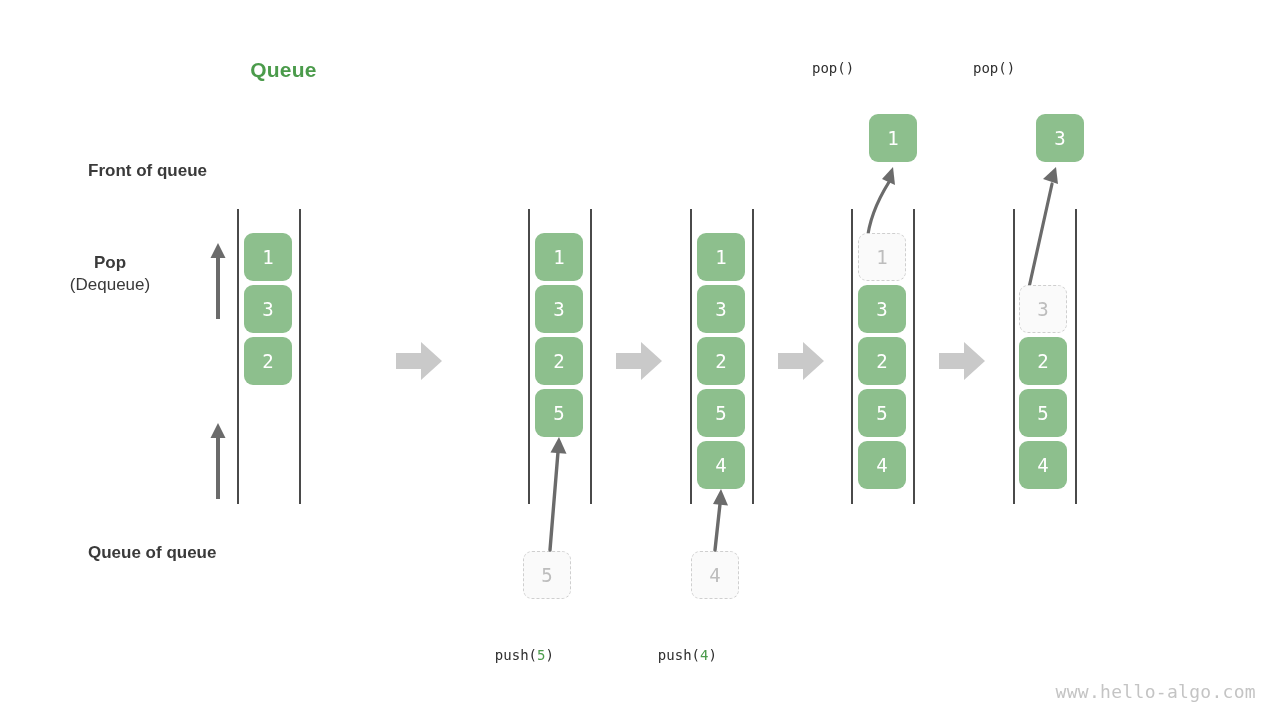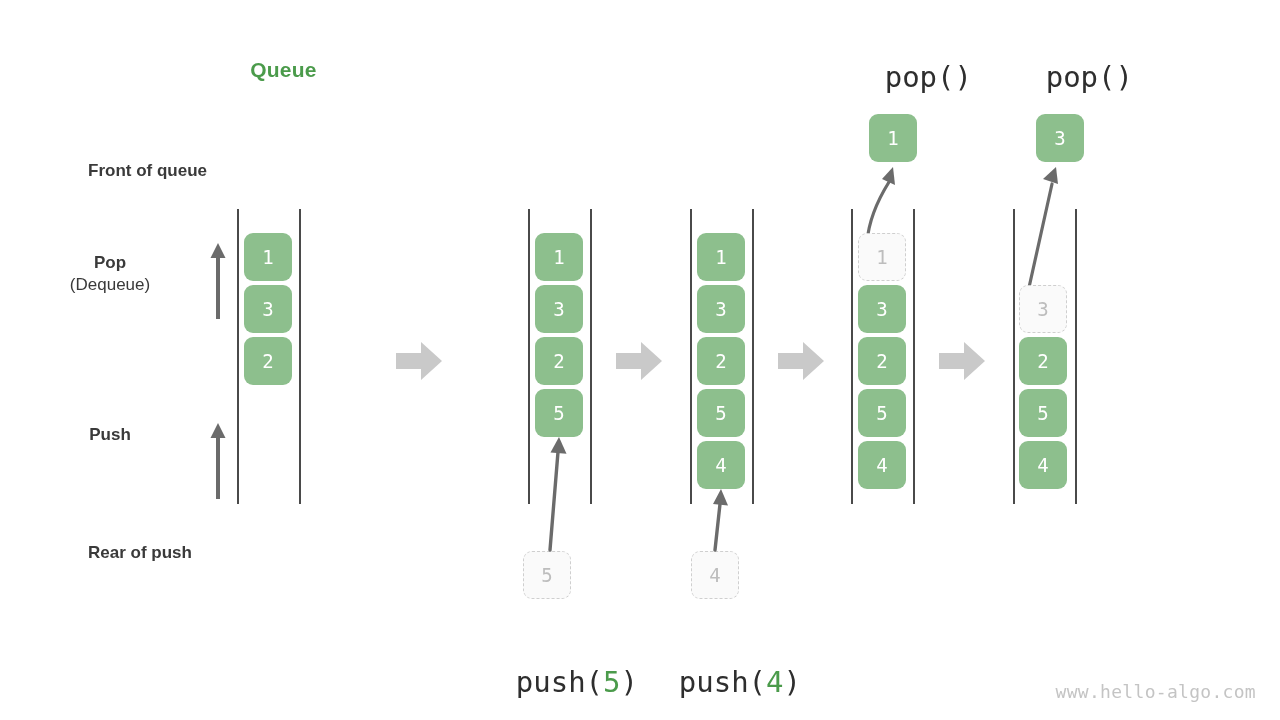--- a/index.html
+++ b/index.html
@@ -85,23 +85,23 @@
   }
   .qbox.ghost {
     background: #fafafa;
     border: 1.6px dashed #cfcfcf;
     color: #bdbdbd;
   }
 
   
   .op-caption {
     font-family: "DejaVu Sans Mono", monospace;
-    font-size: 29px;
+    font-size: 14px;
     color: #2e2e2e;
-    text-align: right;
+    text-align: left;
     width: 160px;
     white-space: pre;
   }
   .op-caption .arg { color: #4b9b4b; }
 
   
   .trans-arrow { width: 46px; height: 38px; }
 
   
   #watermark {
@@ -112,29 +112,28 @@
     color: #c4c4c4;
     letter-spacing: .3px;
   }
 </style>
 </head>
 <body>
 
 <div class="abs" id="diagram-title">Queue</div>
 
 <div class="abs hdr-label" id="front-of-queue-label">Front of queue</div>
-<div class="abs hdr-label" id="rear-of-queue-label">Rear of push</div>
+<div class="abs hdr-label" id="rear-of-queue-label">Queue of queue</div>
 
 <div class="abs op-label" id="pop-op-label">
   <span class="op-main">Pop</span>
   <span class="op-sub">(Dequeue)</span>
 </div>
 
 <div class="abs op-label" id="push-op-label">
-  <span class="op-main">Push</span>
 </div>
 
 <div class="abs" style="left:207px; top:243px;">
   <svg class="up-arrow" width="22" height="76" viewBox="0 0 22 76">
     <line x1="11" y1="76" x2="11" y2="10" stroke="#6b6b6b" stroke-width="4"></line>
     <polygon points="11,0 3.5,15 18.5,15" fill="#6b6b6b"></polygon>
   </svg>
 </div>
 
 <div class="abs" style="left:207px; top:423px;">

